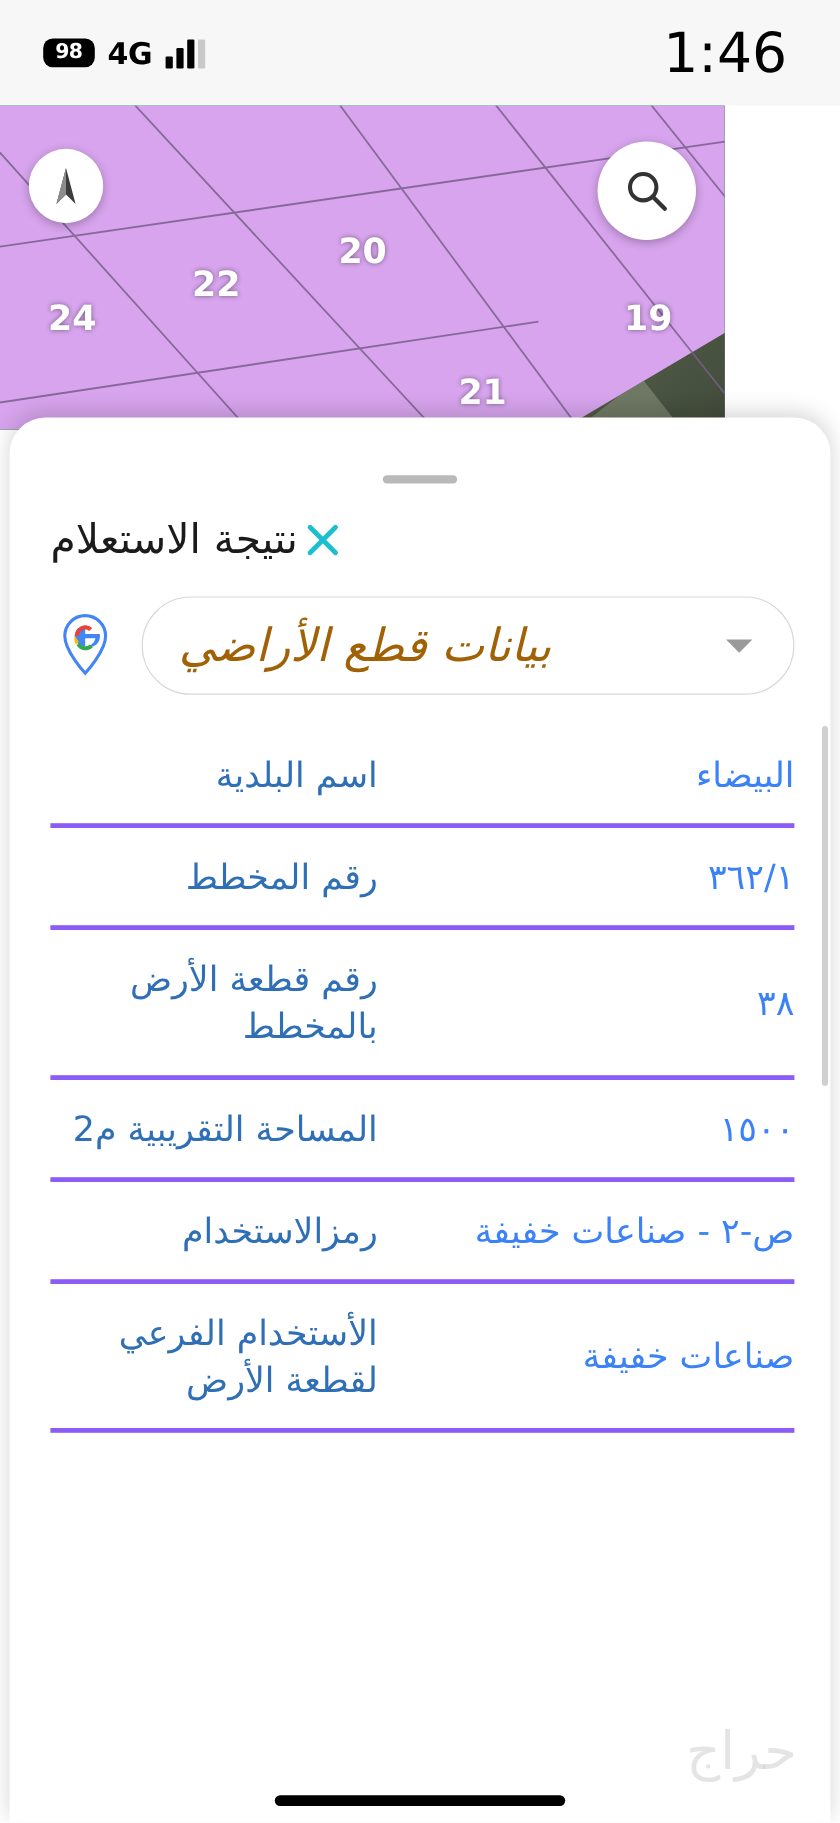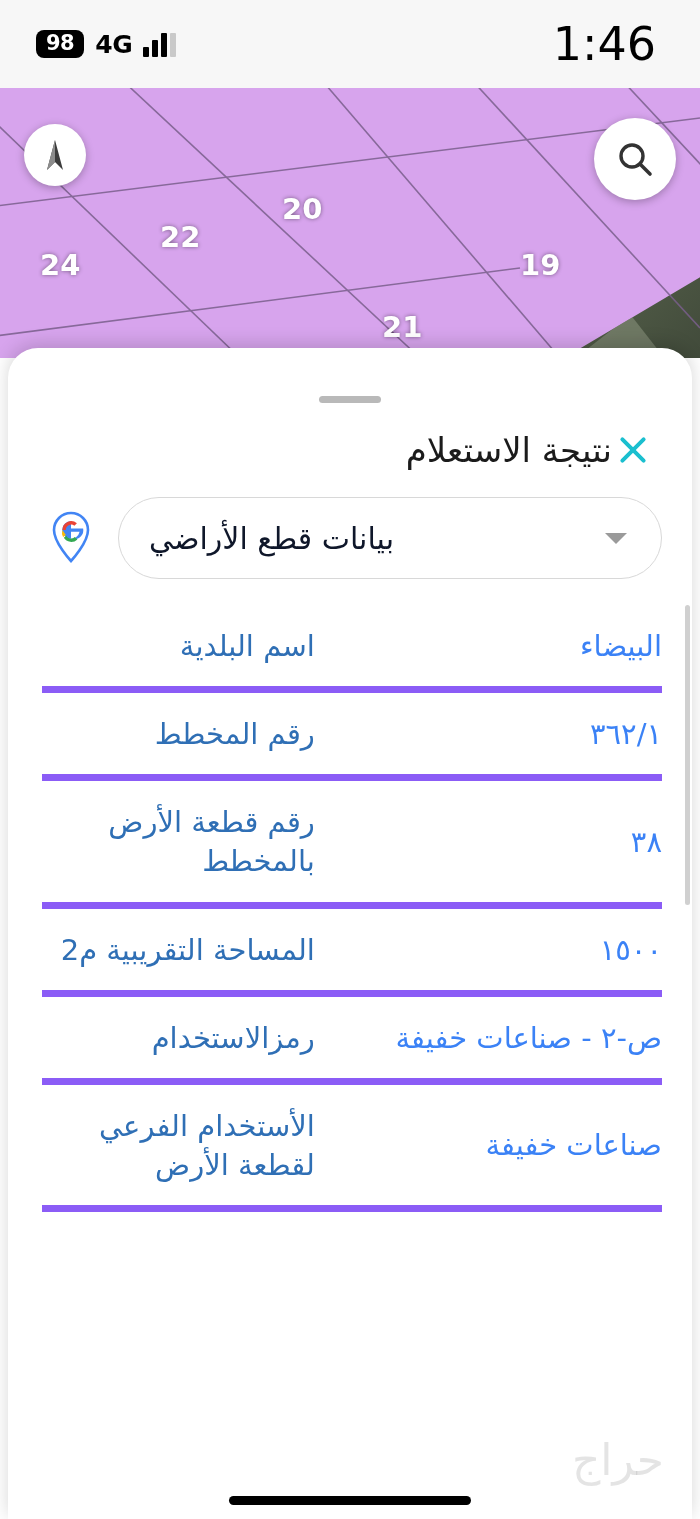--- a/index.html
+++ b/index.html
@@ -28,21 +28,21 @@
     align-items: center;
     justify-content: space-between;
     padding: 0 44px 0 36px;
     direction: ltr;
   }
   .status-left { display: flex; align-items: center; gap: 11px; }
   .battery-pill {
     background: #000;
     color: #fff;
     border-radius: 8px;
-    font-size: 21px;
+    font-size: 17px;
     font-weight: bold;
     padding: 3px 10px 4px 10px;
     line-height: 1;
     letter-spacing: -0.5px;
   }
   .net-label {
     font-size: 25px;
     font-weight: 600;
     color: #000;
     letter-spacing: -0.5px;
@@ -62,21 +62,21 @@
     font-size: 46px;
     color: #000;
     letter-spacing: 0px;
     font-weight: 400;
   }
 
   
   .map {
     position: absolute;
     top: 88px; left: 0;
-    width: 700px; height: 270px;
+    width: 604px; height: 270px;
     background: #15803d;
     overflow: hidden;
   }
   .map-parcel-fill {
     position: absolute; inset: 0;
     background: #d7a4ed;
   }
   .sat-corner {
     position: absolute;
     right: -10px; bottom: -20px;
@@ -126,21 +126,21 @@
   .grabber {
     width: 62px; height: 7px;
     background: #b9b9b9;
     border-radius: 4px;
     margin: 48px auto 0 auto;
   }
   .sheet-head {
     display: flex;
     flex-direction: row-reverse;
     align-items: center;
-    justify-content: flex-end;
+    justify-content: flex-start;
     padding: 26px 38px 0 34px;
   }
   .sheet-title {
     font-size: 34px;
     color: #1b1b1b;
     font-weight: 400;
   }
   .close-x {
     width: 42px; height: 42px;
     position: relative;
@@ -175,22 +175,23 @@
     border: 1px solid #d8d8d8;
     border-radius: 42px;
     display: flex;
     flex-direction: row-reverse;
     align-items: center;
     justify-content: space-between;
     padding: 0 34px 0 30px;
     background: #fff;
   }
   .select-value {
-    font-size: 30px;
-    color: #0f172a;
+    font-size: 38px;
+    color: #a16207;
+    font-style: italic;
   }
   .caret {
     width: 0; height: 0;
     border-left: 11px solid transparent;
     border-right: 11px solid transparent;
     border-top: 11px solid #9a9a9a;
   }
 
   
   .table-wrap {
@@ -200,21 +201,21 @@
     overflow: hidden;
     position: relative;
   }
   .row {
     display: flex;
     flex-direction: row-reverse;
     align-items: center;
     padding: 22px 0 20px 0;
     gap: 20px;
   }
-  .row + .row { border-top: 7px solid #8b5cf6; }
+  .row + .row { border-top: 4px solid #8b5cf6; }
   .cell-label {
     flex: 0 0 44%;
     text-align: right;
     color: #2f6fb5;
     font-size: 29px;
     line-height: 1.35;
   }
   .cell-value {
     flex: 1 1 auto;
     text-align: right;

